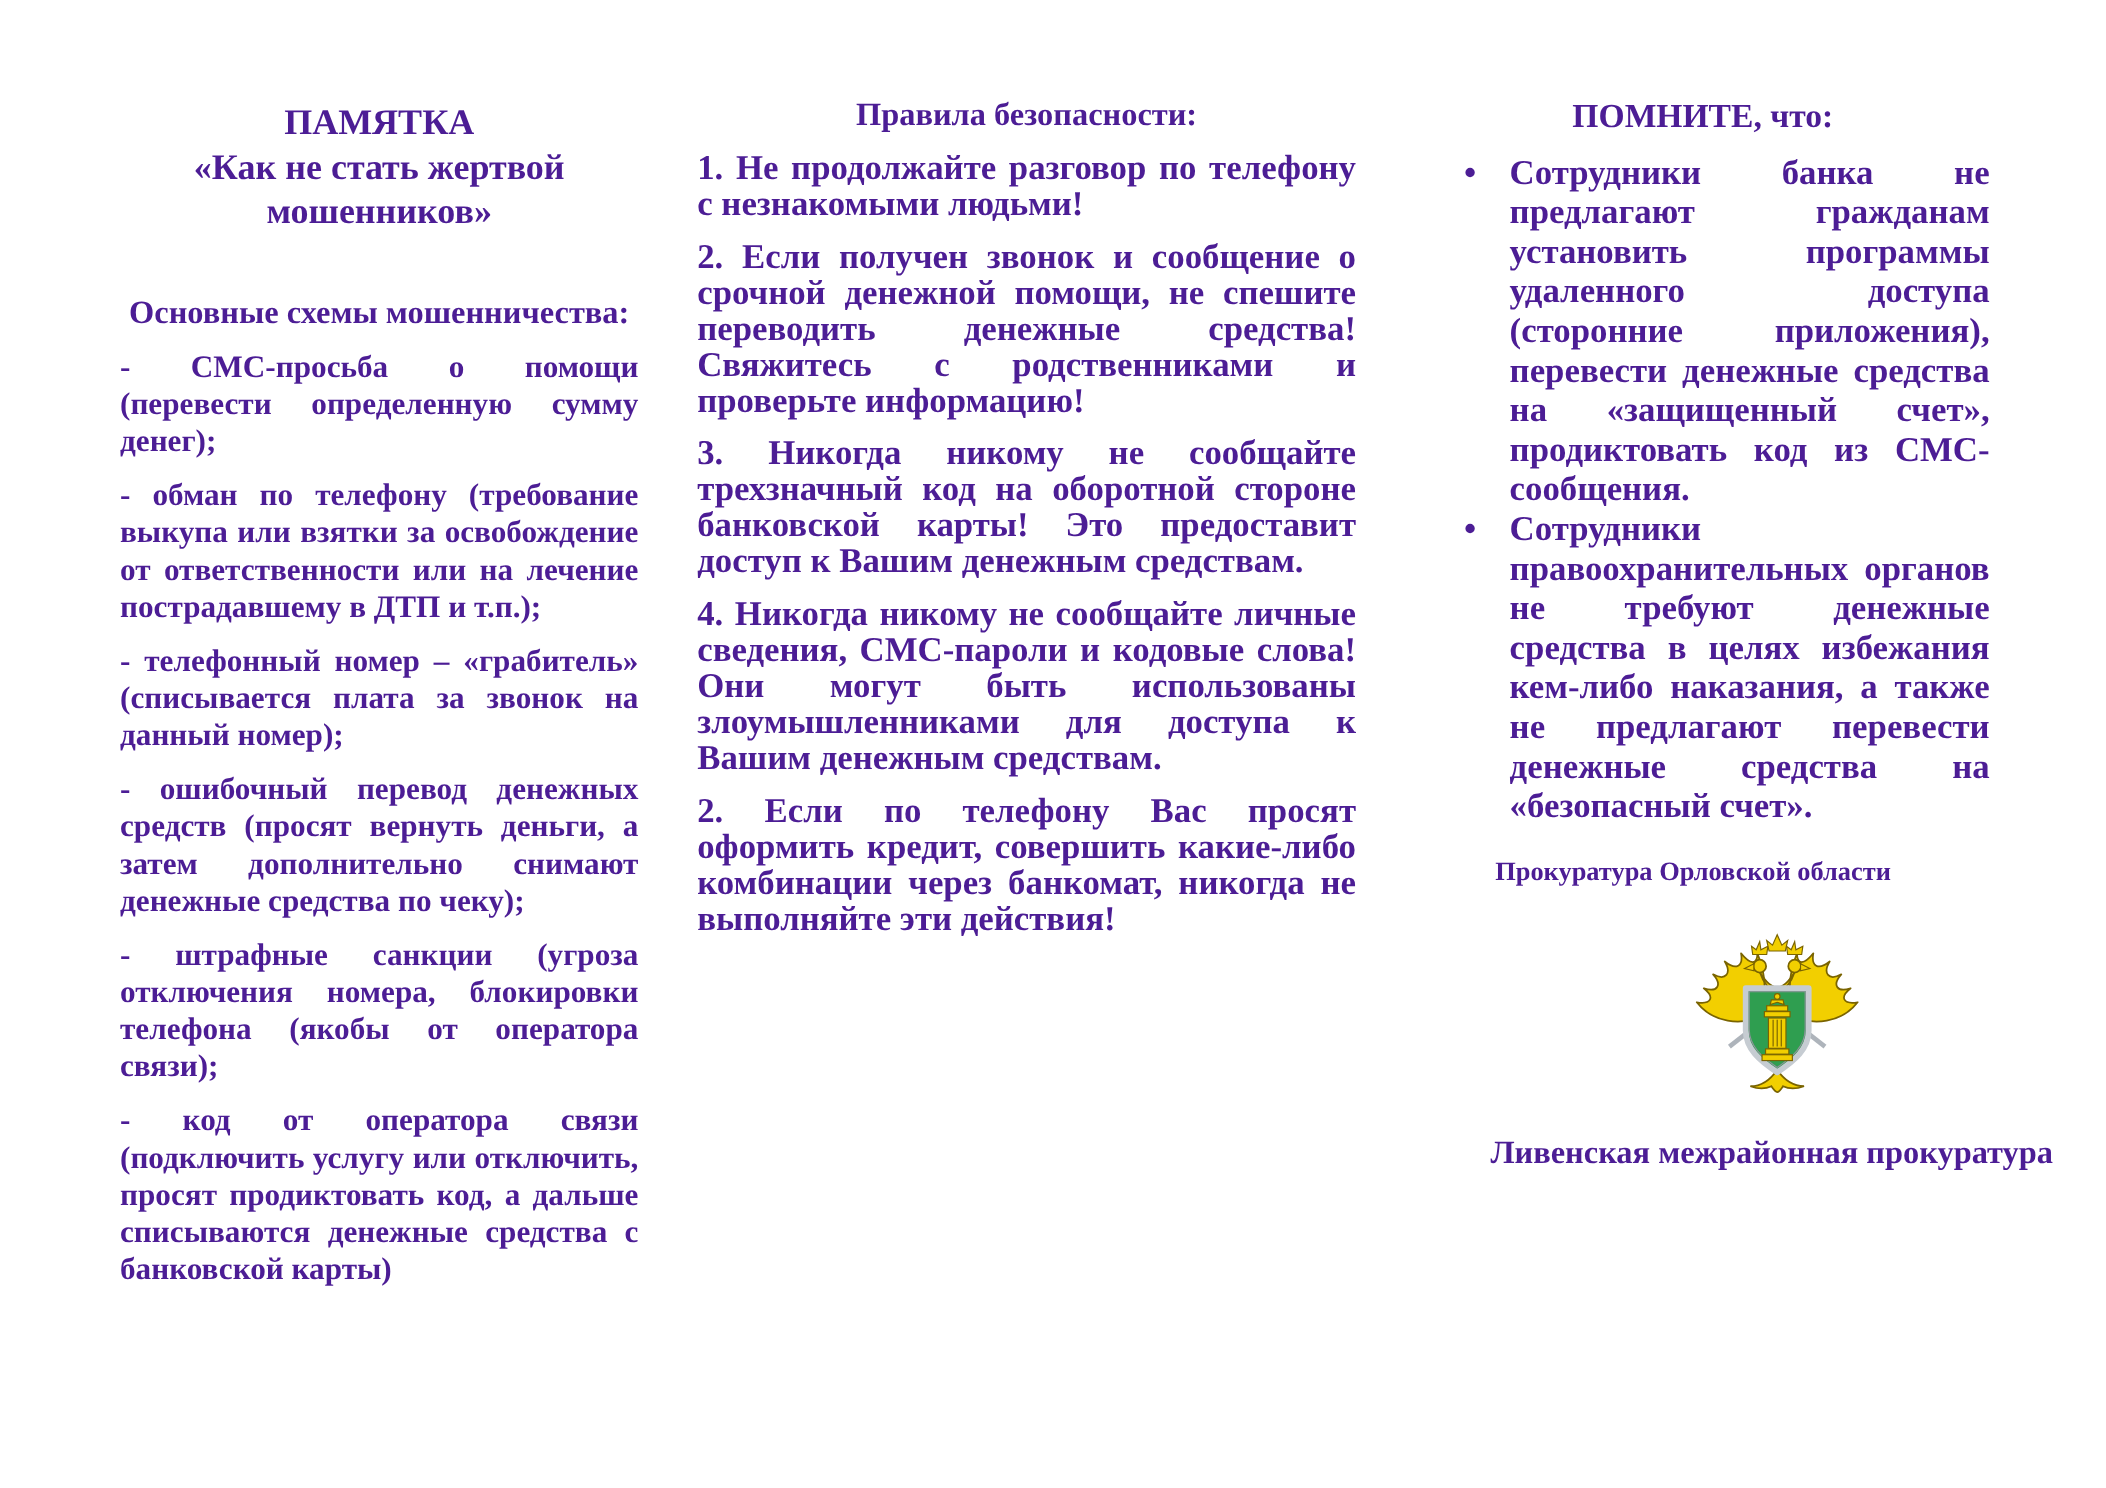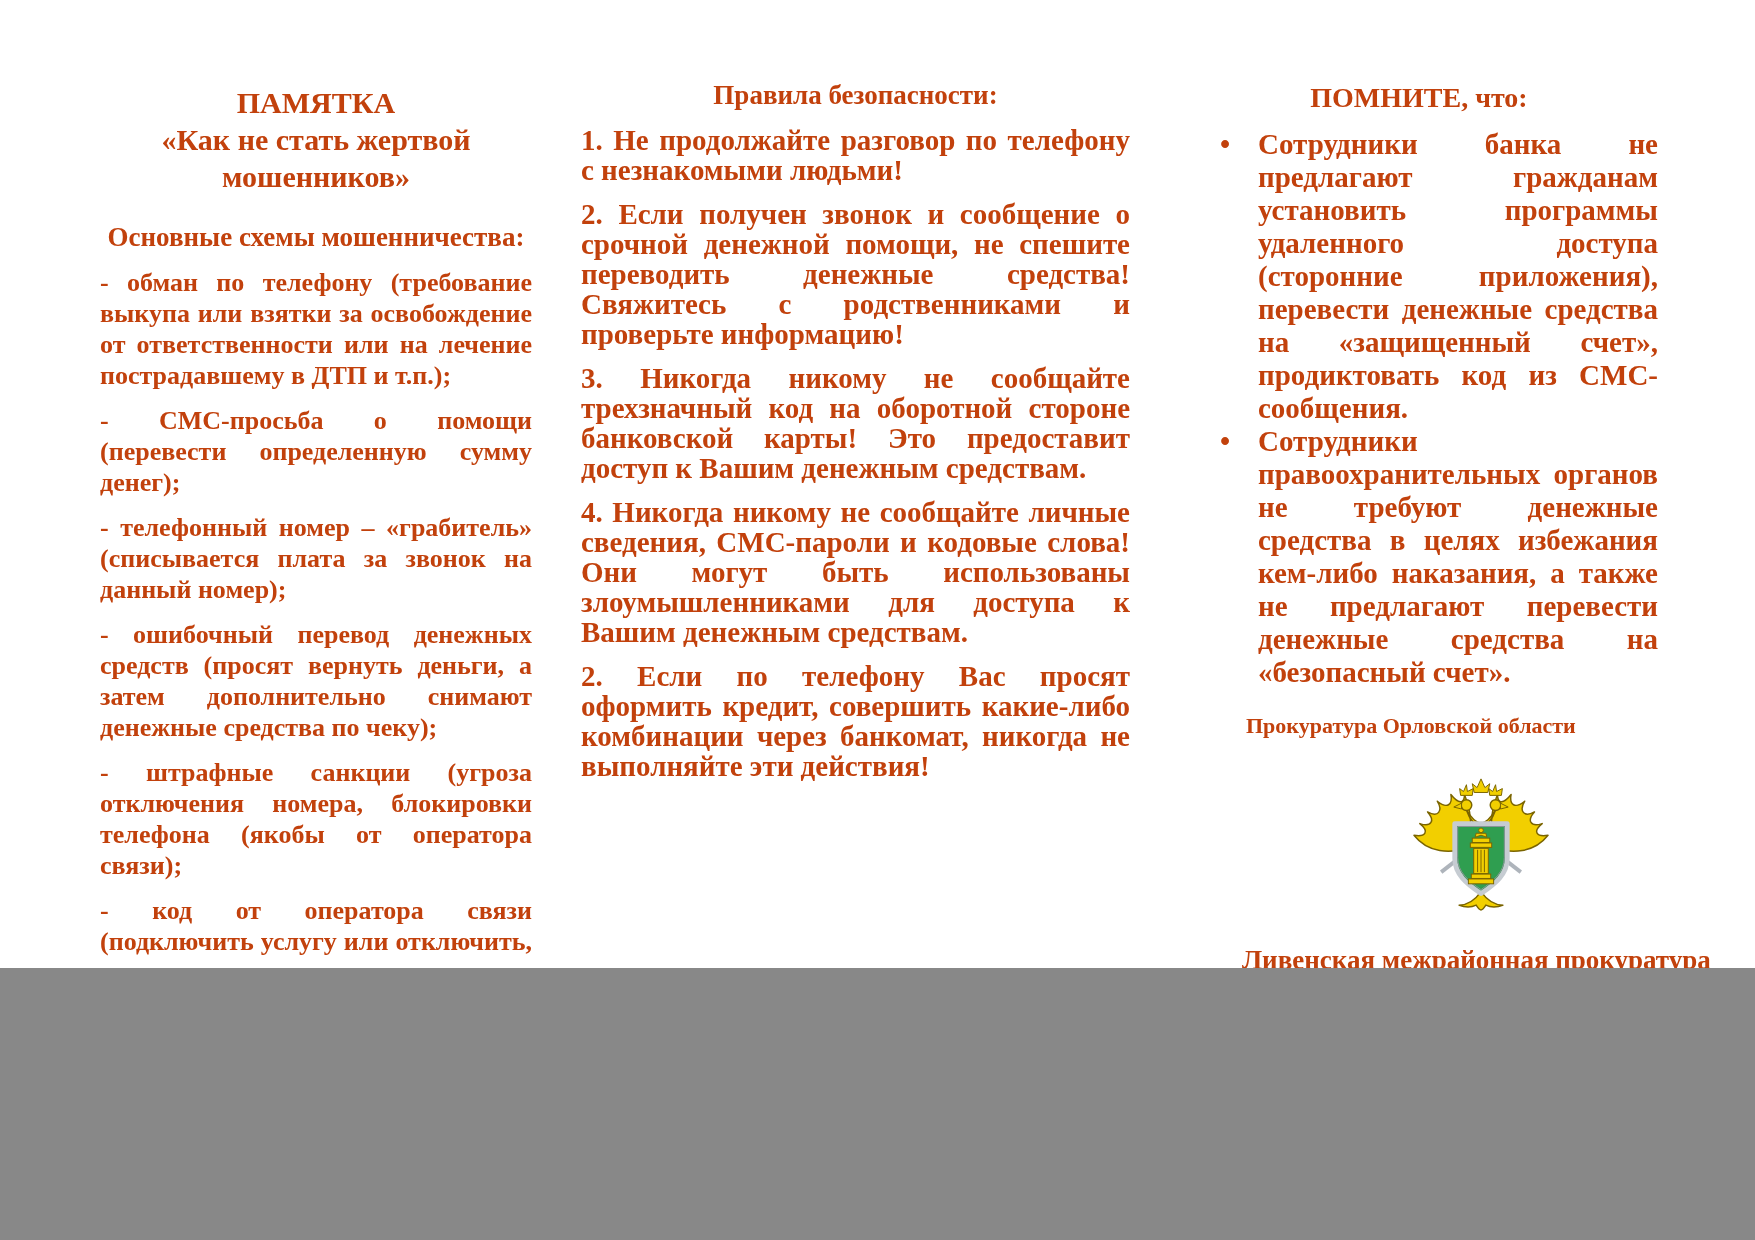--- a/index.html
+++ b/index.html
@@ -1,35 +1,35 @@
 <!DOCTYPE html>
 <html lang="ru"><head>
 <meta charset="utf-8">
 <style>
   html, body { margin: 0; padding: 0; background: #888; }
   .page {
     position: relative;
     width: 1755px;
-    height: 968px;
+    height: 1240px;
     background: #ffffff;
     font-family: "Liberation Serif", "DejaVu Serif", serif;
     font-weight: 700;
-    color: #c2410c;
+    color: #4c1d95;
     overflow: hidden;
   }
   .col { position: absolute; }
   .col-left  { left: 100px;  top: 84px; width: 432px; }
   .col-mid   { left: 581px;  top: 80px; width: 549px; }
   .col-right { left: 1180px; top: 82px; width: 478px; }
 
   .doc-title { font-size: 30px; line-height: 37px; text-align: center; }
   .doc-title div { white-space: nowrap; }
 
   .col-left .col-heading {
-    margin-top: 27px; margin-bottom: 2px;
+    margin-top: 50px; margin-bottom: 2px;
     font-size: 27px; text-align: center;
   }
   .col-left .item {
     margin: 14px 0 0 0;
     font-size: 26px; line-height: 31px;
     text-align: justify;
   }
 
   .col-mid .col-heading {
     font-size: 27px; text-align: center; margin: 0 0 6px 0;
@@ -68,22 +68,22 @@
 
 <div class="page">
 
   <div class="col col-left">
     <div class="doc-title">
       <div>ПАМЯТКА</div>
       <div>«Как не стать жертвой</div>
       <div>мошенников»</div>
     </div>
     <div class="col-heading">Основные схемы мошенничества:</div>
+    <p class="item">- СМС-просьба о помощи (перевести определенную сумму денег);</p>
     <p class="item">- обман по телефону (требование выкупа или взятки за освобождение от ответственности или на лечение пострадавшему в ДТП и т.п.);</p>
-    <p class="item">- СМС-просьба о помощи (перевести определенную сумму денег);</p>
     <p class="item">- телефонный номер – «грабитель» (списывается плата за звонок на данный номер);</p>
     <p class="item">- ошибочный перевод денежных средств (просят вернуть деньги, а затем дополнительно снимают денежные средства по чеку);</p>
     <p class="item">- штрафные санкции (угроза отключения номера, блокировки телефона (якобы от оператора связи);</p>
     <p class="item">- код от оператора связи (подключить услугу или отключить, просят продиктовать код, а дальше списываются денежные средства с банковской карты)</p>
   </div>
 
   <div class="col col-mid">
     <div class="col-heading">Правила безопасности:</div>
     <p class="item">1. Не продолжайте разговор по телефону с незнакомыми людьми!</p>
     <p class="item">2. Если получен звонок и сообщение о срочной денежной помощи, не спешите переводить денежные средства! Свяжитесь с родственниками и проверьте информацию!</p>

